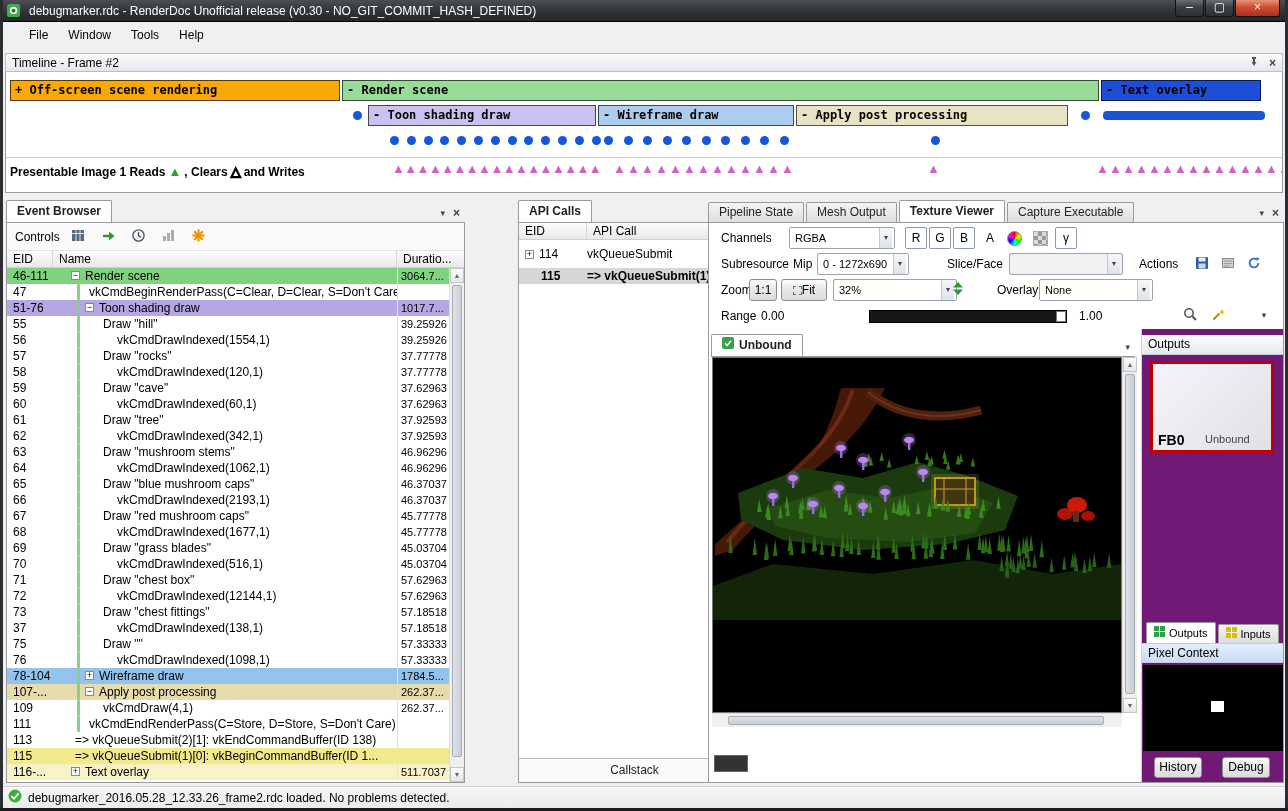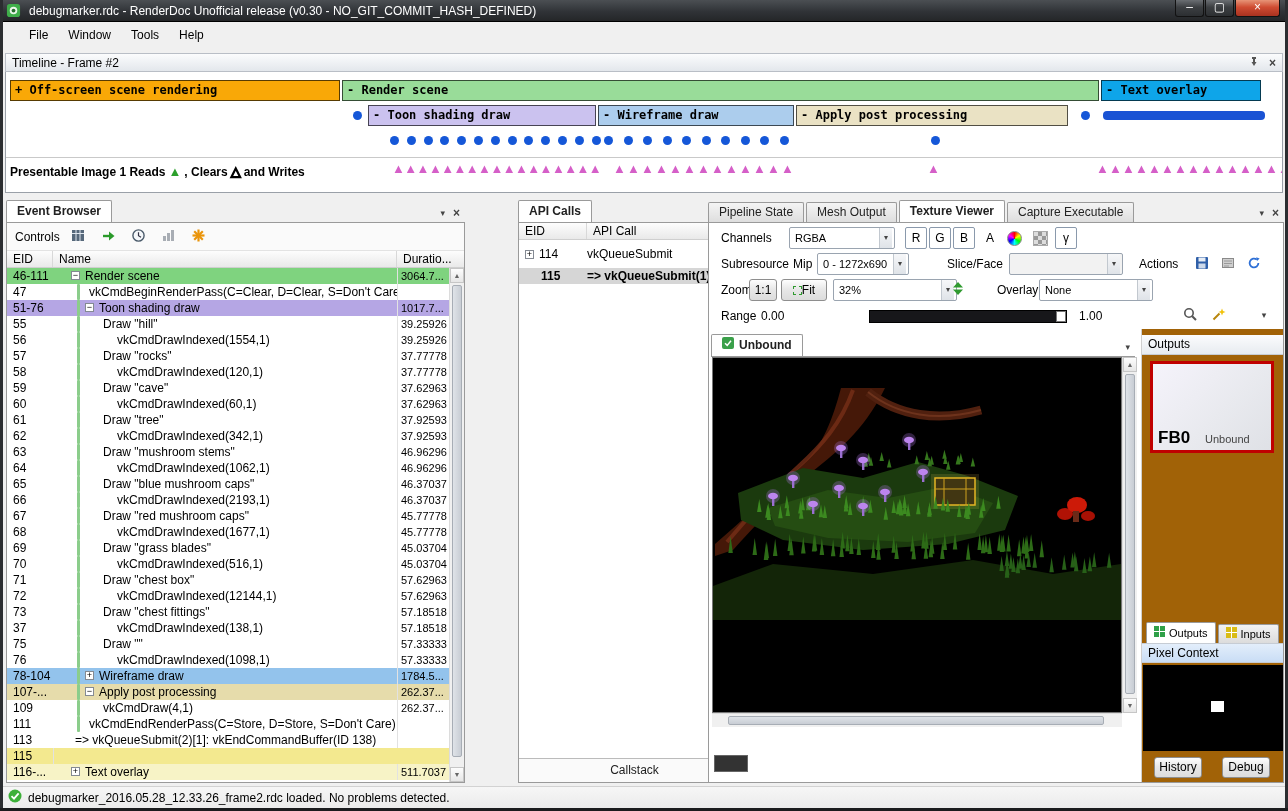--- a/index.html
+++ b/index.html
@@ -84,24 +84,24 @@
   .combo{position:absolute;height:22px;background:#fff;border:1px solid #9aa4b0;border-radius:2px;line-height:20px;padding-left:5px;font-size:11px;white-space:nowrap;overflow:hidden;}
   .combo .caret{position:absolute;right:2px;top:0;width:13px;height:20px;text-align:center;font-size:8px;line-height:20px;color:#444;background:linear-gradient(#f6f7f9,#dfe3e8);border-left:1px solid #c2c8cf;font-style:normal;}
   .tbtn{position:absolute;width:22px;height:22px;background:#fff;border:1px solid #8a99ac;border-radius:2px;text-align:center;line-height:20px;}
   .tbtn.flat{background:transparent;border-color:transparent;}
   .btn7{background:linear-gradient(#fefefe,#e8e8e8 45%,#dcdcdc);border:1px solid #8e8e8e;border-radius:3px;text-align:center;}
   .icobtn{position:absolute;width:22px;height:22px;display:flex;align-items:center;justify-content:center;border-radius:2px;}
   #tex-strip{position:absolute;left:2px;top:112px;right:148px;height:22px;display:flex;align-items:flex-end;border-bottom:1px solid #9a9a9a;}
   #tex-viewport{position:absolute;left:3px;top:134px;width:410px;height:356px;background:#000;border:1px solid #777;}
   #tex-status{position:absolute;left:5px;top:512px;font-family:"DejaVu Sans Mono",monospace;font-size:12px;white-space:nowrap;}
   #tex-swatch{position:absolute;left:5px;top:532px;width:34px;height:17px;background:#333;border:1px solid #666;}
-  #outputs-col{position:absolute;left:432px;top:106px;bottom:0;width:142px;border-left:1px solid #cfcfcf;background:#a16207;}
+  #outputs-col{position:absolute;left:432px;top:106px;bottom:0;width:142px;border-left:1px solid #cfcfcf;background:#701a75;}
   .subhdr{position:absolute;left:0;right:0;height:20px;line-height:19px;padding-left:6px;background:linear-gradient(#fbfcfd,#e7ebf0);border-bottom:1px solid #c6ccd4;}
   #fb0-tile{position:absolute;left:8px;top:32px;width:124px;height:92px;border:3px solid #c00000;background:linear-gradient(135deg,#f5f3fb,#e9eaef 55%,#dfe1e6);}
-  #fb0-tile .fbname{position:absolute;left:5px;bottom:2px;font-size:17px;font-weight:bold;}
+  #fb0-tile .fbname{position:absolute;left:5px;bottom:2px;font-size:14px;font-weight:bold;}
   #fb0-tile .fbsub{position:absolute;left:52px;bottom:5px;font-size:11px;color:#444;}
   #io-tabs{position:absolute;left:4px;top:292px;height:22px;display:flex;align-items:flex-end;}
   .iotab{height:19px;line-height:18px;padding:0 7px;border:1px solid #9a9a9a;border-bottom:none;background:linear-gradient(#f2f2f2,#dcdcdc);display:flex;align-items:center;gap:4px;font-size:11px;border-radius:2px 2px 0 0;margin-right:2px;}
   .iotab.active{background:#fff;height:21px;}
   #pixel-view{position:absolute;left:1px;top:336px;width:140px;height:86px;background:#000;}
   #px-rect{position:absolute;left:68px;top:36px;width:13px;height:11px;background:#fff;}
 
   
   #statusbar{position:absolute;left:0;right:0;top:786px;height:22px;background:linear-gradient(#f6f6f6,#ebebeb);border-top:1px solid #d2d2d2;display:flex;align-items:center;gap:6px;padding-left:8px;}
 
@@ -146,21 +146,21 @@
           <rect x="4" y="3" width="2" height="3" fill="#555"></rect>
           <polygon points="2.5,6 7.5,6 5,10" fill="#555"></polygon>
         </svg></span>
     <span class="xicon">×</span>
   </span>
 </div>
 <div id="tl-body">
   <div id="tl-canvas" class="abs" style="left:0;top:0;right:0;bottom:0;">
       <div class="tl-bar" style="left: 4px; top: 8px; width: 330px; background: rgb(249, 168, 7);">+ Off-screen scene rendering</div>
       <div class="tl-bar" style="left: 336px; top: 8px; width: 757px; background: rgb(153, 220, 153);">- Render scene</div>
-      <div class="tl-bar" style="left: 1095px; top: 8px; width: 160px; background: #0ea5e9;">- Text overlay</div>
+      <div class="tl-bar" style="left: 1095px; top: 8px; width: 160px; background: #1d4ed8;">- Text overlay</div>
       <div class="tl-bar" style="left: 362px; top: 33px; width: 228px; background: rgb(203, 194, 239);">- Toon shading draw</div>
       <div class="tl-bar" style="left: 592px; top: 33px; width: 196px; background: rgb(172, 205, 237);">- Wireframe draw</div>
       <div class="tl-bar" style="left: 790px; top: 33px; width: 272px; background: rgb(234, 226, 196);">- Apply post processing</div>
       <div class="tl-dot" style="left: 347px; top: 39px;"></div>
       <div class="tl-dot" style="left: 1075px; top: 39px;"></div>
       <div class="tl-pill" style="left: 1097px; top: 39px; width: 162px; background: rgb(26, 83, 212);"></div>
       <div class="tl-dot" style="left: 384px; top: 64px;"></div>
       <div class="tl-dot" style="left: 400.8px; top: 64px;"></div>
       <div class="tl-dot" style="left: 417.6px; top: 64px;"></div>
       <div class="tl-dot" style="left: 434.4px; top: 64px;"></div>
@@ -525,20 +525,23 @@
         </div>
         <div class="erow">
           <span class="eid">113</span>
           <span class="etree">
             <span class="ename" style="left: 22px;">=&gt; vkQueueSubmit(2)[1]: vkEndCommandBuffer(ID 138)</span>
           </span>
           <span class="edur"></span>
         </div>
         <div class="erow" style="background: rgb(243, 233, 143);">
           <span class="eid">115</span>
+          <span class="etree">
+            <span class="ename" style="left: 22px;">=&gt; vkQueueSubmit(1)[0]: vkBeginCommandBuffer(ID 1...</span>
+          </span>
           <span class="edur"></span>
         </div>
         <div class="erow" style="background: rgb(247, 243, 198);">
           <span class="eid">116-...</span>
           <span class="etree">
             <i class="expander" style="left: 18px;">+</i>
             <span class="ename" style="left: 32px;">Text overlay</span>
           </span>
           <span class="edur">511.7037</span>
         </div>

